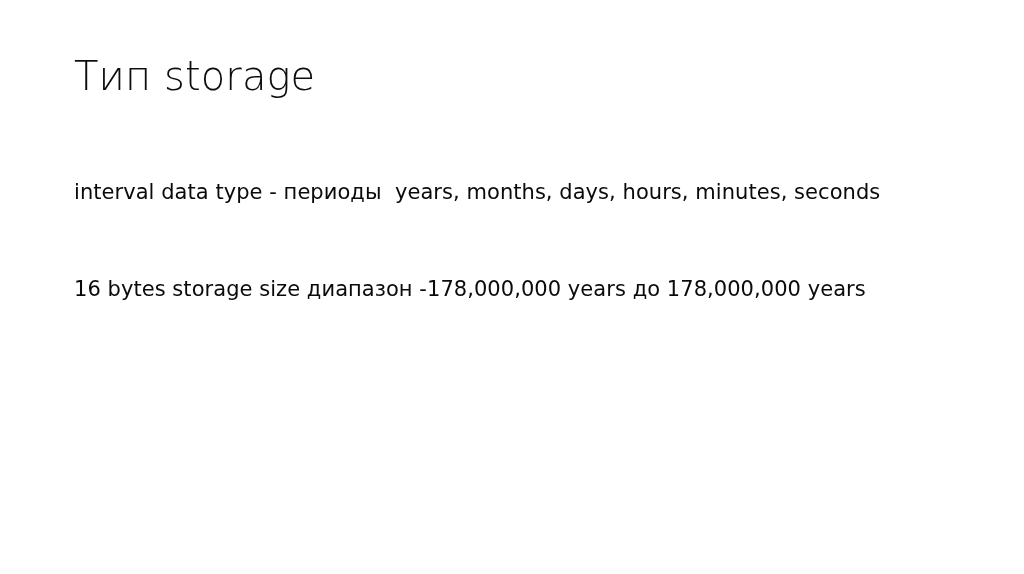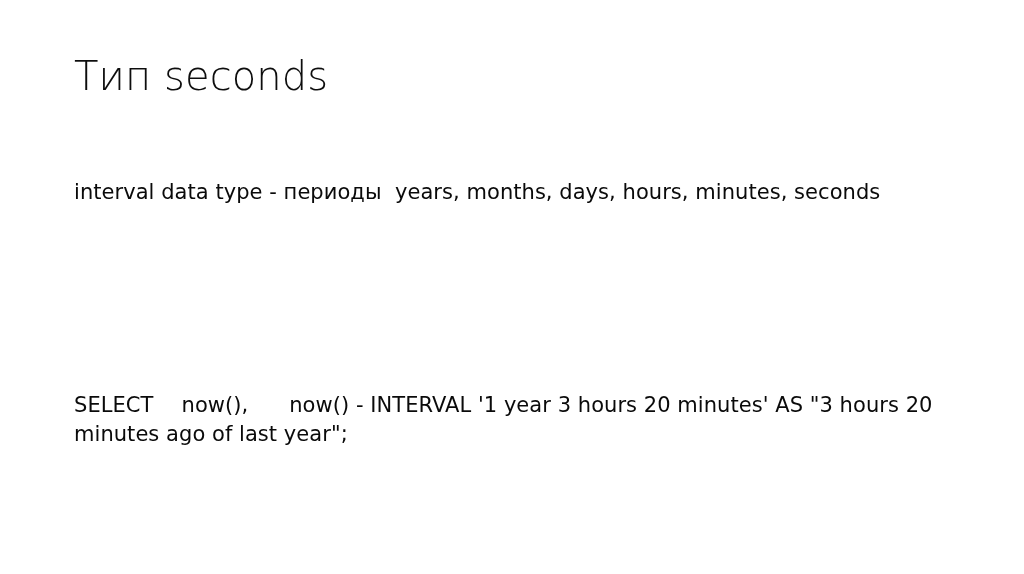--- a/index.html
+++ b/index.html
@@ -49,20 +49,20 @@
   .para-1 { top: 158px; margin-top: 20px; }
   .para-2 { top: 275px; }
   .para-3 { top: 391px; }
   .para-3 { width: 880px; }
 </style>
 </head>
 <body style="background: rgb(255, 255, 255);">
 
 <div class="slide" style="background: rgb(255, 255, 255);">
 
-  <div class="slide-title">Тип seconds</div>
+  <div class="slide-title">Тип storage</div>
 
   <div class="body-block para-1">interval data type - периоды  years, months, days, hours, minutes, seconds</div>
 
+  <div class="body-block para-2">16 bytes storage size диапазон -178,000,000 years до 178,000,000 years</div>
 
-  <div class="body-block para-3">SELECT	now(),	now() - INTERVAL '1 year 3 hours 20 minutes' AS "3 hours 20 minutes ago of last year";</div>
 
 </div>
 
 </body></html>

